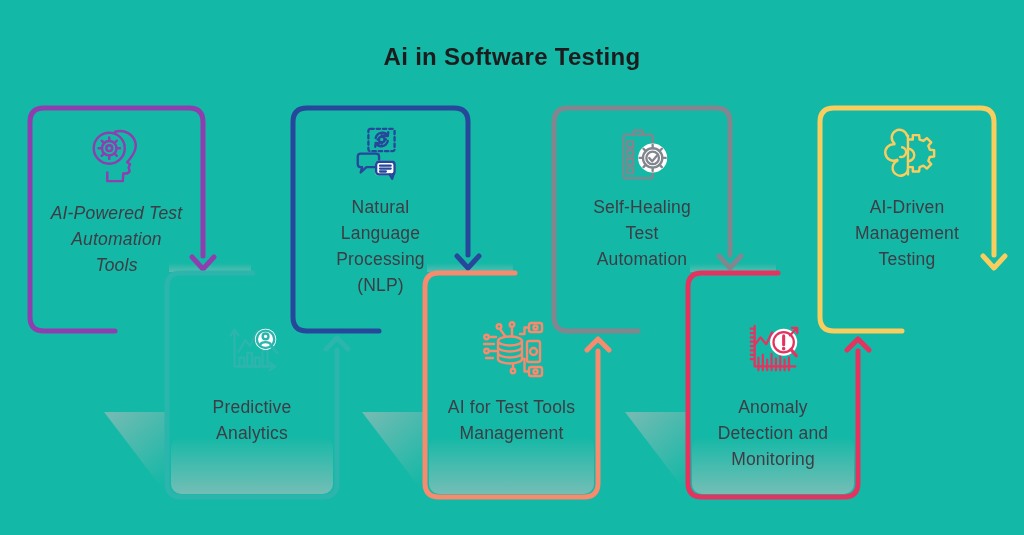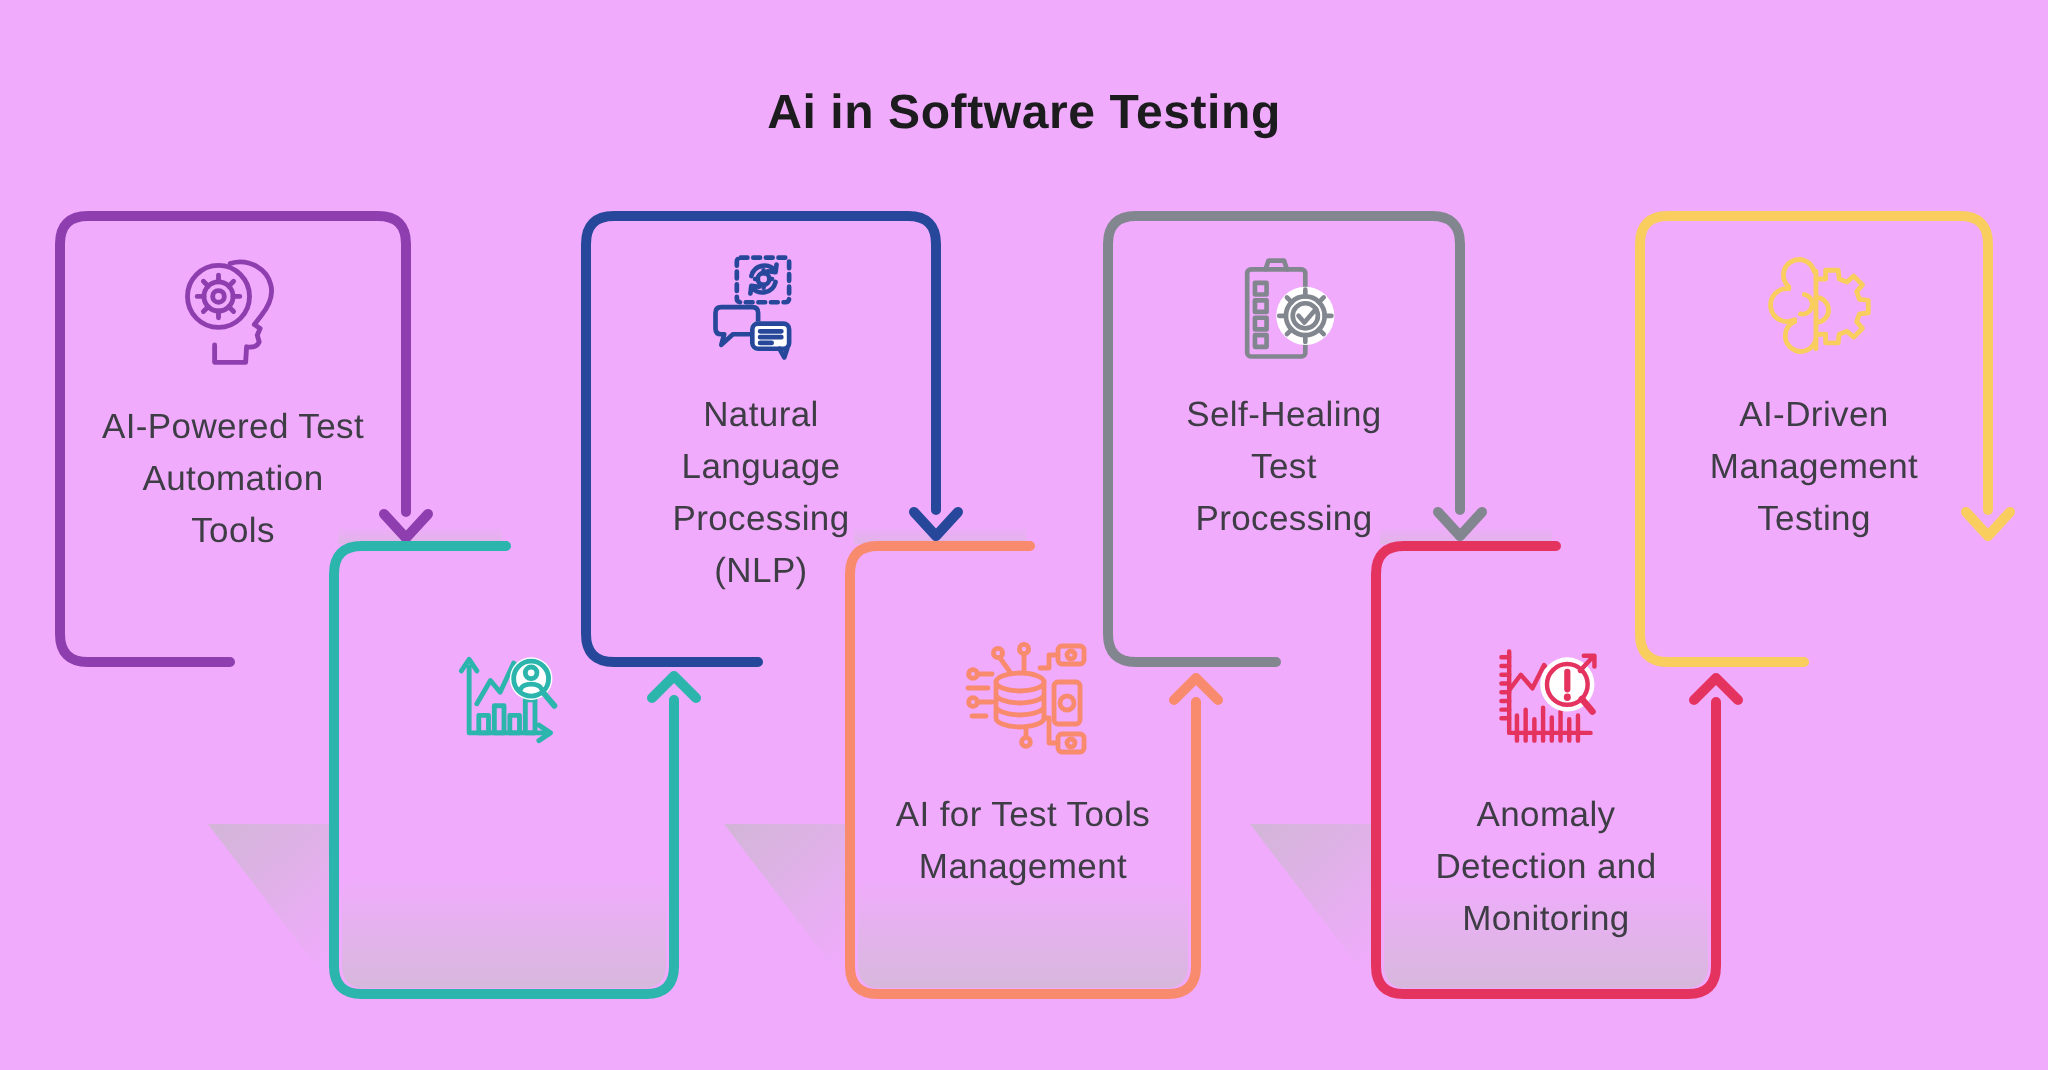--- a/index.html
+++ b/index.html
@@ -1,16 +1,16 @@
 <!DOCTYPE html>
 <html><head>
 <meta charset="utf-8">
 <style>
   html,body{margin:0;padding:0;background:#ffffff;}
-  .stage{position:relative;width:1024px;height:535px;background:#f0abfc;overflow:hidden;
+  .stage{position:relative;width:1024px;height:535px;background:#14b8a6;overflow:hidden;
          font-family:"Liberation Sans", sans-serif;}
   .title{position:absolute;top:43px;left:0;width:100%;text-align:center;margin:0;
          font-size:24px;font-weight:800;letter-spacing:.3px;color:#1c1c1e;}
   .art{position:absolute;left:0;top:0;width:1024px;height:535px;}
   .card{position:absolute;}
   .icon-wrap{position:absolute;left:0;right:0;top:16px;display:flex;justify-content:center;}
   .card.bottom .icon-wrap{top:45px;}
   .label{position:absolute;left:0;right:0;text-align:center;white-space:pre-line;
          font-size:17.5px;line-height:26px;font-weight:500;color:#3e3d45;letter-spacing:.2px;}
   .outline{fill:none;stroke-width:5;stroke-linecap:round;stroke-linejoin:round;}
@@ -55,21 +55,21 @@
 
     <path class="outline" d="M115 331 H44 Q30 331 30 317 V122 Q30 108 44 108 H189 Q203 108 203 122 V256 M192 257 L203 269 L214 257" stroke="#8E3EAE"></path>
     <path class="outline" d="M253 273 H181 Q167 273 167 287 V483 Q167 497 181 497 H323 Q337 497 337 483 V350 M326 349 L337 338 L348 349" stroke="#2BB5AC"></path>
     <path class="outline" d="M379 331 H307 Q293 331 293 317 V122 Q293 108 307 108 H454 Q468 108 468 122 V255 M457 256 L468 268 L479 256" stroke="#27479B"></path>
     <path class="outline" d="M515 273 H439 Q425 273 425 287 V483 Q425 497 439 497 H584 Q598 497 598 483 V351 M587 350 L598 339 L609 350" stroke="#F88A6D"></path>
     <path class="outline" d="M638 331 H568 Q554 331 554 317 V122 Q554 108 568 108 H716 Q730 108 730 122 V255 M719 256 L730 268 L741 256" stroke="#82868F"></path>
     <path class="outline" d="M778 273 H702 Q688 273 688 287 V483 Q688 497 702 497 H844 Q858 497 858 483 V351 M847 350 L858 339 L869 350" stroke="#E53360"></path>
     <path class="outline" d="M902 331 H834 Q820 331 820 317 V122 Q820 108 834 108 H980 Q994 108 994 122 V255 M983 256 L994 268 L1005 256" stroke="#F9CE5F"></path>
   </svg>
 
-  <div class="card top" style="left:30px;top:108px;width:173px;height:223px;">
+  <div class="card top" style="left:30px;top:108px;width:173px;height:223px;font-style:italic;">
     <div class="icon-wrap">
       <svg class="icon" width="62" height="62" viewBox="0 0 64 64">
         <g fill="none" stroke-width="2.5" stroke-linecap="round" stroke-linejoin="round" stroke="#8E3EAE">
           <path d="M30 8c10 -3 19 3 21 11c1.5 6 -1 11 -5 16l-3.5 4.5 3 2 -1.5 3.5 1 3.5c-1 2.5 -3.5 3 -6.5 2.5l-.5 8 H22 v-9"></path>
           <circle cx="24" cy="25" r="16"></circle>
           <circle cx="24" cy="25" r="7.5"></circle>
           <circle cx="24" cy="25" r="3"></circle>
           <path d="M24 14 V17.5 M24 32.5 V36 M13 25 H16.5 M31.5 25 H35 M16.2 17.2 l2.5 2.5 M29.3 30.3 l2.5 2.5 M31.8 17.2 l-2.5 2.5 M18.7 30.3 l-2.5 2.5"></path>
         </g>
       </svg>
@@ -87,20 +87,22 @@
           <path d="M19 41 h5 v9 h-5 z M27 36 h5 v14 h-5 z M35 41 h5 v9 h-5 z M43 33 h5 v17 h-5 z"></path>
           <path d="M18 35 L25 23 L30 29 L37 14 L42 19"></path>
           <circle cx="46" cy="22" r="11" fill="#ffffff" stroke="none"></circle>
           <circle cx="46" cy="22" r="9"></circle>
           <circle cx="46" cy="19" r="3"></circle>
           <path d="M40.5 27.5 c1.5 -3.5 9.5 -3.5 11 0"></path>
           <path d="M52.5 29.5 L58 36" stroke-width="3"></path>
         </g>
       </svg>
     </div>
+    <div class="label" style="top:121px;">Predictive
+Analytics</div>
   </div>
 
   <div class="card top" style="left:293px;top:108px;width:175px;height:223px;">
     <div class="icon-wrap">
       <svg class="icon" width="62" height="62" viewBox="0 0 64 64">
         <g fill="none" stroke-width="2.4" stroke-linecap="round" stroke-linejoin="round" stroke="#27479B">
           <rect x="19" y="5" width="27" height="23" rx="2" stroke-dasharray="3.5 3"></rect>
           <path d="M26.5 14.5 a7 7 0 0 1 12.5 -2.5 M39.5 8.5 l-.5 4 -4 -.5"></path>
           <path d="M39 17.5 a7 7 0 0 1 -12.5 2.5 M26 23.5 l.5 -4 4 .5"></path>
           <circle cx="32.8" cy="16" r="3"></circle>
@@ -161,21 +163,21 @@
           <circle cx="43" cy="35" r="15" fill="#ffffff" stroke="none"></circle>
           <circle cx="43" cy="35" r="10"></circle>
           <path d="M43 21.5 V25 M43 45 V48.5 M29.5 35 H33 M53 35 H56.5 M33.5 25.5 l2.5 2.5 M50 42 l2.5 2.5 M52.5 25.5 L50 28 M36 42 l-2.5 2.5"></path>
           <circle cx="43" cy="35" r="6.5"></circle>
           <path d="M39.5 35 l3 3.5 6 -7"></path>
         </g>
       </svg>
     </div>
     <div class="label" style="top:86px;">Self-Healing
 Test
-Processing</div>
+Automation</div>
   </div>
 
   <div class="card bottom" style="left:688px;top:273px;width:170px;height:224px;">
     <div class="icon-wrap">
       <svg class="icon" width="62" height="62" viewBox="0 0 64 64">
         <g fill="none" stroke-width="2.3" stroke-linecap="round" stroke-linejoin="round" stroke="#E53360">
           <path d="M13 8 V50 H55"></path>
           <path d="M9 11 h4 M9 15.5 h4 M9 20 h4 M9 24.5 h4 M9 29 h4 M9 33.5 h4 M9 38 h4 M9 42.5 h4"></path>
           <path d="M17 50 v4 M21.5 50 v4 M26 50 v4 M30.5 50 v4 M35 50 v4 M39.5 50 v4 M44 50 v4 M48.5 50 v4"></path>
           <path d="M17 50 V41 M21.5 50 V38 M26 50 V43 M30.5 50 V37 M35 50 V42 M39.5 50 V39 M44 50 V43 M48.5 50 V41"></path>

